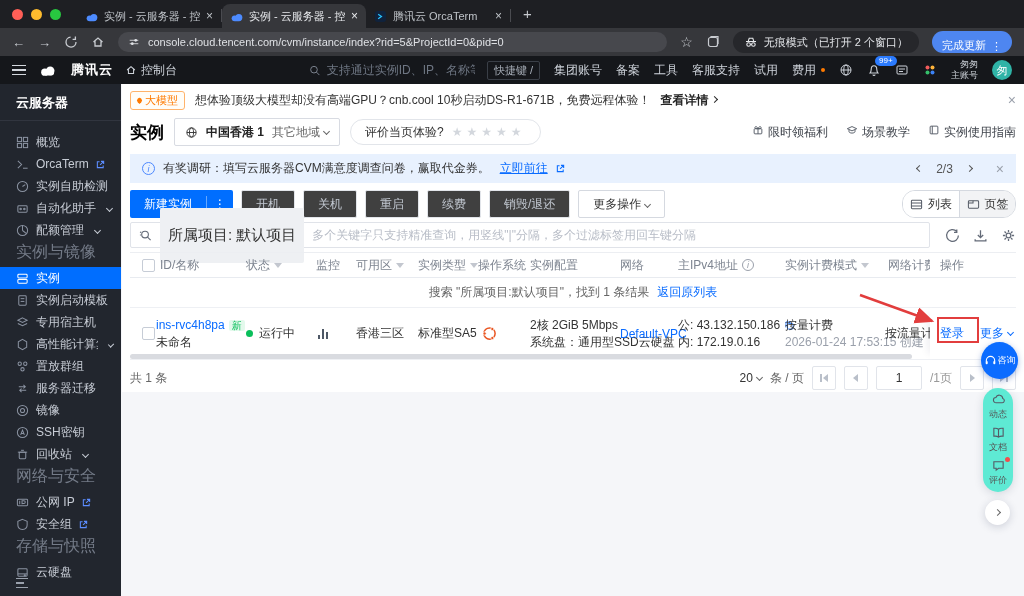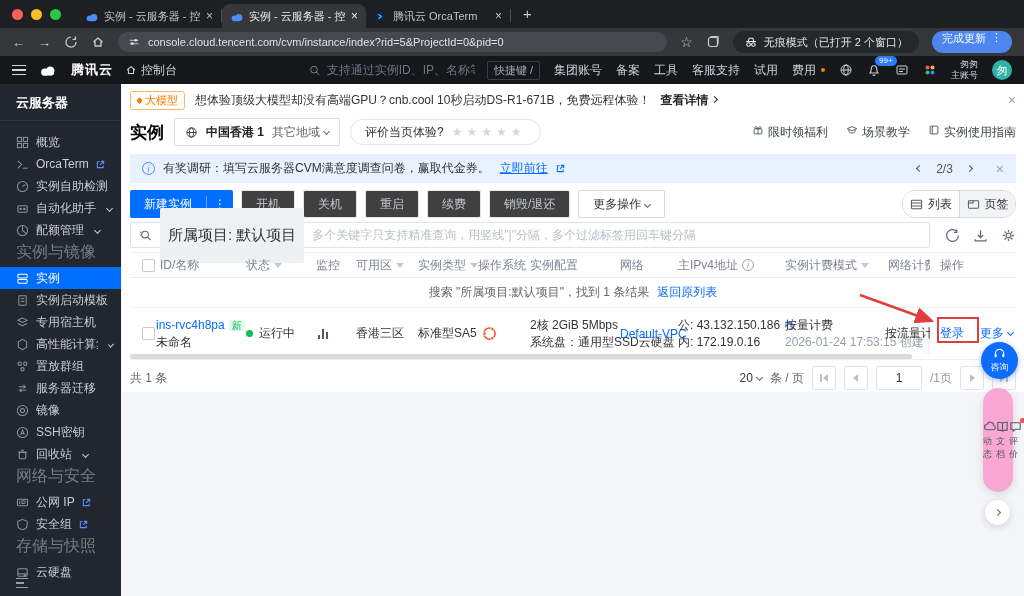--- a/index.html
+++ b/index.html
@@ -14,21 +14,21 @@
 .tab.active{background:#36373b;color:#e8eaed}
 .tab .ttl{flex:1;white-space:nowrap;overflow:hidden}
 .tab .x{font-size:12px;color:inherit;cursor:default}
 .tabdiv{width:1px;height:13px;background:#4a4b50;margin-bottom:6px}
 .newtab{color:#c6c9ce;font-size:15px;margin:0 0 6px 12px}
 #btoolbar{position:absolute;top:28px;left:0;right:0;height:28px;background:#36373b;display:flex;align-items:center;gap:13px;padding:0 12px}
 .bnav{color:#c9ccd1;font-size:13px;line-height:1}
 .urlpill{flex:1;height:20px;background:#47484d;border-radius:10px;display:flex;align-items:center;gap:8px;padding:0 10px;color:#dfe1e5;font-size:11px;min-width:0}
 .urlpill .u{white-space:nowrap;overflow:hidden}
 .chip{height:22px;background:#26272b;border-radius:11px;display:flex;align-items:center;gap:6px;padding:0 11px;color:#e4e6ea;font-size:11px;white-space:nowrap}
-.updbtn{height:22px;background:#4e86f0;border-radius:11px;display:flex;align-items:flex-start;gap:5px;padding:0 10px;color:#fff;font-size:11px;white-space:nowrap}
+.updbtn{height:22px;background:#4e86f0;border-radius:11px;display:flex;align-items:flex-end;gap:5px;padding:0 10px;color:#fff;font-size:11px;white-space:nowrap}
 
 #cnav{position:absolute;top:56px;left:0;right:0;height:28px;background:#15171b;display:flex;align-items:center;color:#ced3da;font-size:12px;padding:0 12px;gap:12px}
 .ham{display:flex;flex-direction:column;gap:3px}
 .ham span{width:14px;height:1.5px;background:#d3d7dd}
 .brand{color:#fff;font-weight:bold;font-size:13px;letter-spacing:1px;margin-left:2px}
 .cnitem{display:flex;align-items:center;gap:4px;white-space:nowrap}
 .csearch{display:flex;align-items:center;gap:6px;margin-left:120px;flex:1;min-width:0}
 .csearch input{background:transparent;border:none;outline:none;color:#e3e6eb;font-size:12px;width:100%}
 .csearch input::placeholder{color:#6e7683}
 .kchip{border:1px solid #3a3f47;border-radius:2px;padding:1px 6px;color:#aab1bb;font-size:11px;white-space:nowrap}
@@ -119,22 +119,22 @@
 .hscroll{position:absolute;top:270px;left:8px;width:782px;height:5px;border-radius:3px;background:#d9dbe0}
 .tfoot{position:absolute;top:281px;left:8px;right:8px;height:26px;display:flex;align-items:center;color:#333}
 .pgright{margin-left:auto;display:flex;align-items:center;gap:8px}
 .pgbtn{width:24px;height:24px;border:1px solid #e1e4ea;border-radius:2px;background:#fff;display:flex;align-items:center;justify-content:center;gap:1px}
 .tri{width:0;height:0;border-top:4px solid transparent;border-bottom:4px solid transparent}
 .tri.l{border-right:5px solid #b9bfc9}
 .tri.r{border-left:5px solid #b9bfc9}
 .vbar{width:1.5px;height:8px;background:#b9bfc9}
 .numbox{width:46px;height:24px;border:1px solid #e1e4ea;border-radius:2px;display:flex;align-items:center;justify-content:center;color:#333}
 
-#consult{position:absolute;left:981px;top:342px;width:37px;height:37px;border-radius:50%;background:#0b6cff;color:#fff;display:flex;flex-direction:column;align-items:center;justify-content:center;font-size:9px;gap:1px;box-shadow:0 2px 6px rgba(10,60,160,.35);z-index:40}
-#floatbar{position:absolute;left:983px;top:388px;width:30px;height:104px;background:#f9a8d4;border-radius:15px;box-shadow:0 2px 10px rgba(30,40,70,.15);display:flex;flex-direction:row;align-items:center;justify-content:space-evenly;font-size:9px;color:#555;z-index:40}
+#consult{position:absolute;left:981px;top:342px;width:37px;height:37px;border-radius:50%;background:#0b6cff;color:#fff;display:flex;flex-direction:row;align-items:center;justify-content:center;font-size:9px;gap:1px;box-shadow:0 2px 6px rgba(10,60,160,.35);z-index:40}
+#floatbar{position:absolute;left:983px;top:388px;width:30px;height:104px;background:#5eead4;border-radius:15px;box-shadow:0 2px 10px rgba(30,40,70,.15);display:flex;flex-direction:column;align-items:center;justify-content:space-evenly;font-size:9px;color:#555;z-index:40}
 .fbitem{display:flex;flex-direction:column;align-items:center;gap:2px;position:relative}
 .fbic{width:13px;height:13px;stroke:#555b66;fill:none;stroke-width:1.2}
 .reddot{position:absolute;top:-2px;right:-3px;width:5px;height:5px;border-radius:50%;background:#f24d4d}
 #expandbtn{position:absolute;left:985px;top:500px;width:25px;height:25px;border-radius:50%;background:#fff;box-shadow:0 2px 8px rgba(30,40,70,.18);display:flex;align-items:center;justify-content:center;color:#666;z-index:40}
 #anno{position:absolute;left:0;top:0;width:1024px;height:596px;pointer-events:none;z-index:50}
 </style>
 </head>
 <body>
 
 <div id="tabbar">

